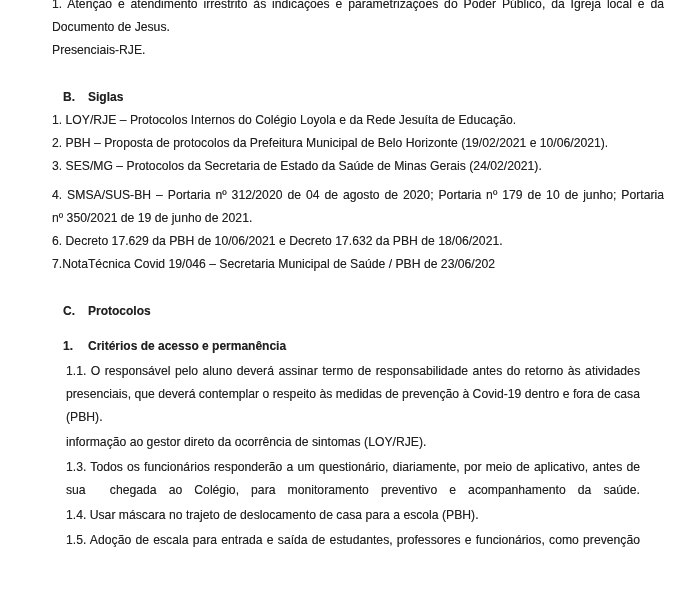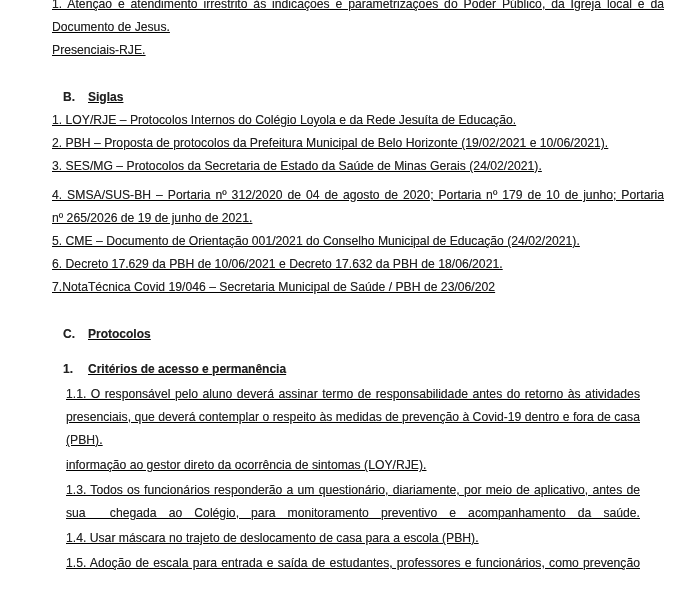--- a/index.html
+++ b/index.html
@@ -2,21 +2,21 @@
 <html lang="pt" style="--bg: #ffffff; --ink: #212121;"><head>
 <meta charset="utf-8">
 <style>
   :root { --bg:#ffffff; --ink:#212121; }
   html,body { margin:0; padding:0; }
   body {
     width:700px; height:600px; overflow:hidden;
     background:var(--bg);
     font-family:"Liberation Sans", sans-serif;
   }
-  .page { position:relative; width:700px; height:600px; overflow:hidden; background:var(--bg);text-decoration:underline; }
+  .page { position:relative; width:700px; height:600px; overflow:hidden; background:var(--bg); }
   .doc {
     color:var(--ink);
     filter: blur(0.2px);
     text-shadow: 0 0 0.6px rgba(33,33,33,0.45);
   }
   .blk { font-size:12.2px; }
   
   .lvl-item { margin:0 36px 0 52px; }   
   .lvl-sub  { margin:2px 60px 0 66px; } 
   
@@ -55,24 +55,21 @@
         <div class="ln ln-last">1. LOY/RJE – Protocolos Internos do Colégio Loyola e da Rede Jesuíta de Educação.</div>
       </div>
       <div class="blk lvl-item">
         <div class="ln ln-last">2. PBH – Proposta de protocolos da Prefeitura Municipal de Belo Horizonte (19/02/2021 e 10/06/2021).</div>
       </div>
       <div class="blk lvl-item">
         <div class="ln ln-last">3. SES/MG – Protocolos da Secretaria de Estado da Saúde de Minas Gerais (24/02/2021).</div>
       </div>
       <div class="blk lvl-item">
         <div class="ln">4. SMSA/SUS-BH – Portaria nº 312/2020 de 04 de agosto de 2020; Portaria nº 179 de 10 de junho; Portaria</div>
-        <div class="ln ln-last">nº 265/2026 de 19 de junho de 2021.</div>
-      </div>
-      <div class="blk lvl-item">
-        <div class="ln ln-last">5. CME – Documento de Orientação 001/2021 do Conselho Municipal de Educação (24/02/2021).</div>
+        <div class="ln ln-last">nº 350/2021 de 19 de junho de 2021.</div>
       </div>
       <div class="blk lvl-item">
         <div class="ln ln-last">6. Decreto 17.629 da PBH de 10/06/2021 e Decreto 17.632 da PBH de 18/06/2021.</div>
       </div>
       <div class="blk lvl-item">
         <div class="ln ln-last">7.NotaTécnica Covid 19/046 – Secretaria Municipal de Saúde / PBH de 23/06/202</div>
       </div>
       <div class="blk blk-h"><span class="h-marker">C.</span><span class="h-title">Protocolos</span></div>
       <div class="blk blk-h"><span class="h-marker">1.</span><span class="h-title">Critérios de acesso e permanência</span></div>
       <div class="blk lvl-sub">

